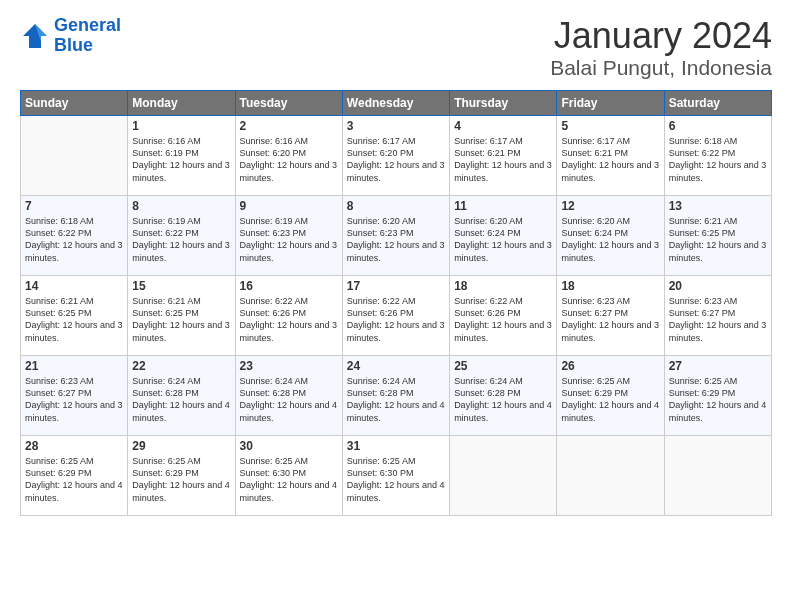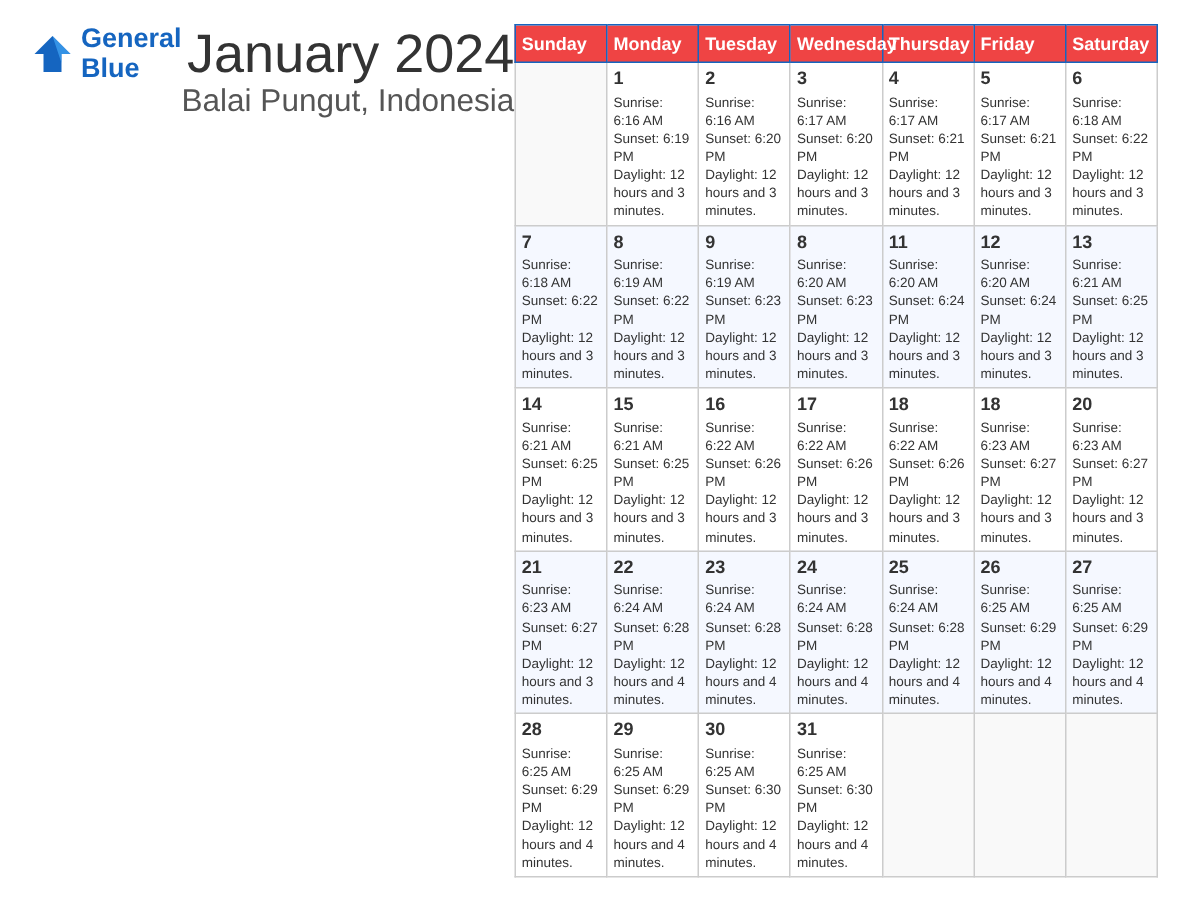--- a/index.html
+++ b/index.html
@@ -8,21 +8,21 @@
       background: #fff;
       width: 792px;
       height: 612px;
       overflow: hidden;
     }
     .page {
       width: 792px;
       height: 523px;
       padding: 16px 20px 10px 20px;
       display: flex;
-      flex-direction: row;
+      flex-direction: column;
     }
     .header {
       display: flex;
       justify-content: space-between;
       align-items: flex-start;
       margin-bottom: 10px;
     }
     .logo {
       display: flex;
       align-items: center;
@@ -94,21 +94,21 @@
       font-size: 9px;
       line-height: 1.35;
     }
     tr:nth-child(even) td {
       background-color: #f5f8ff;
     }
     tr:nth-child(odd) td {
       background-color: #fff;
     }
     .calendar thead tr th {
-      background-color: #ef4444;
+      background-color: #737373;
     }
   </style>
 </head>
 <body>
 
 <div class="page">
   <div class="header">
     <div class="logo">
       <svg class="logo-icon" viewBox="0 0 40 40">
         <polygon points="20,4 36,20 28,20 28,36 12,36 12,20 4,20" fill="#1565c0"></polygon>

